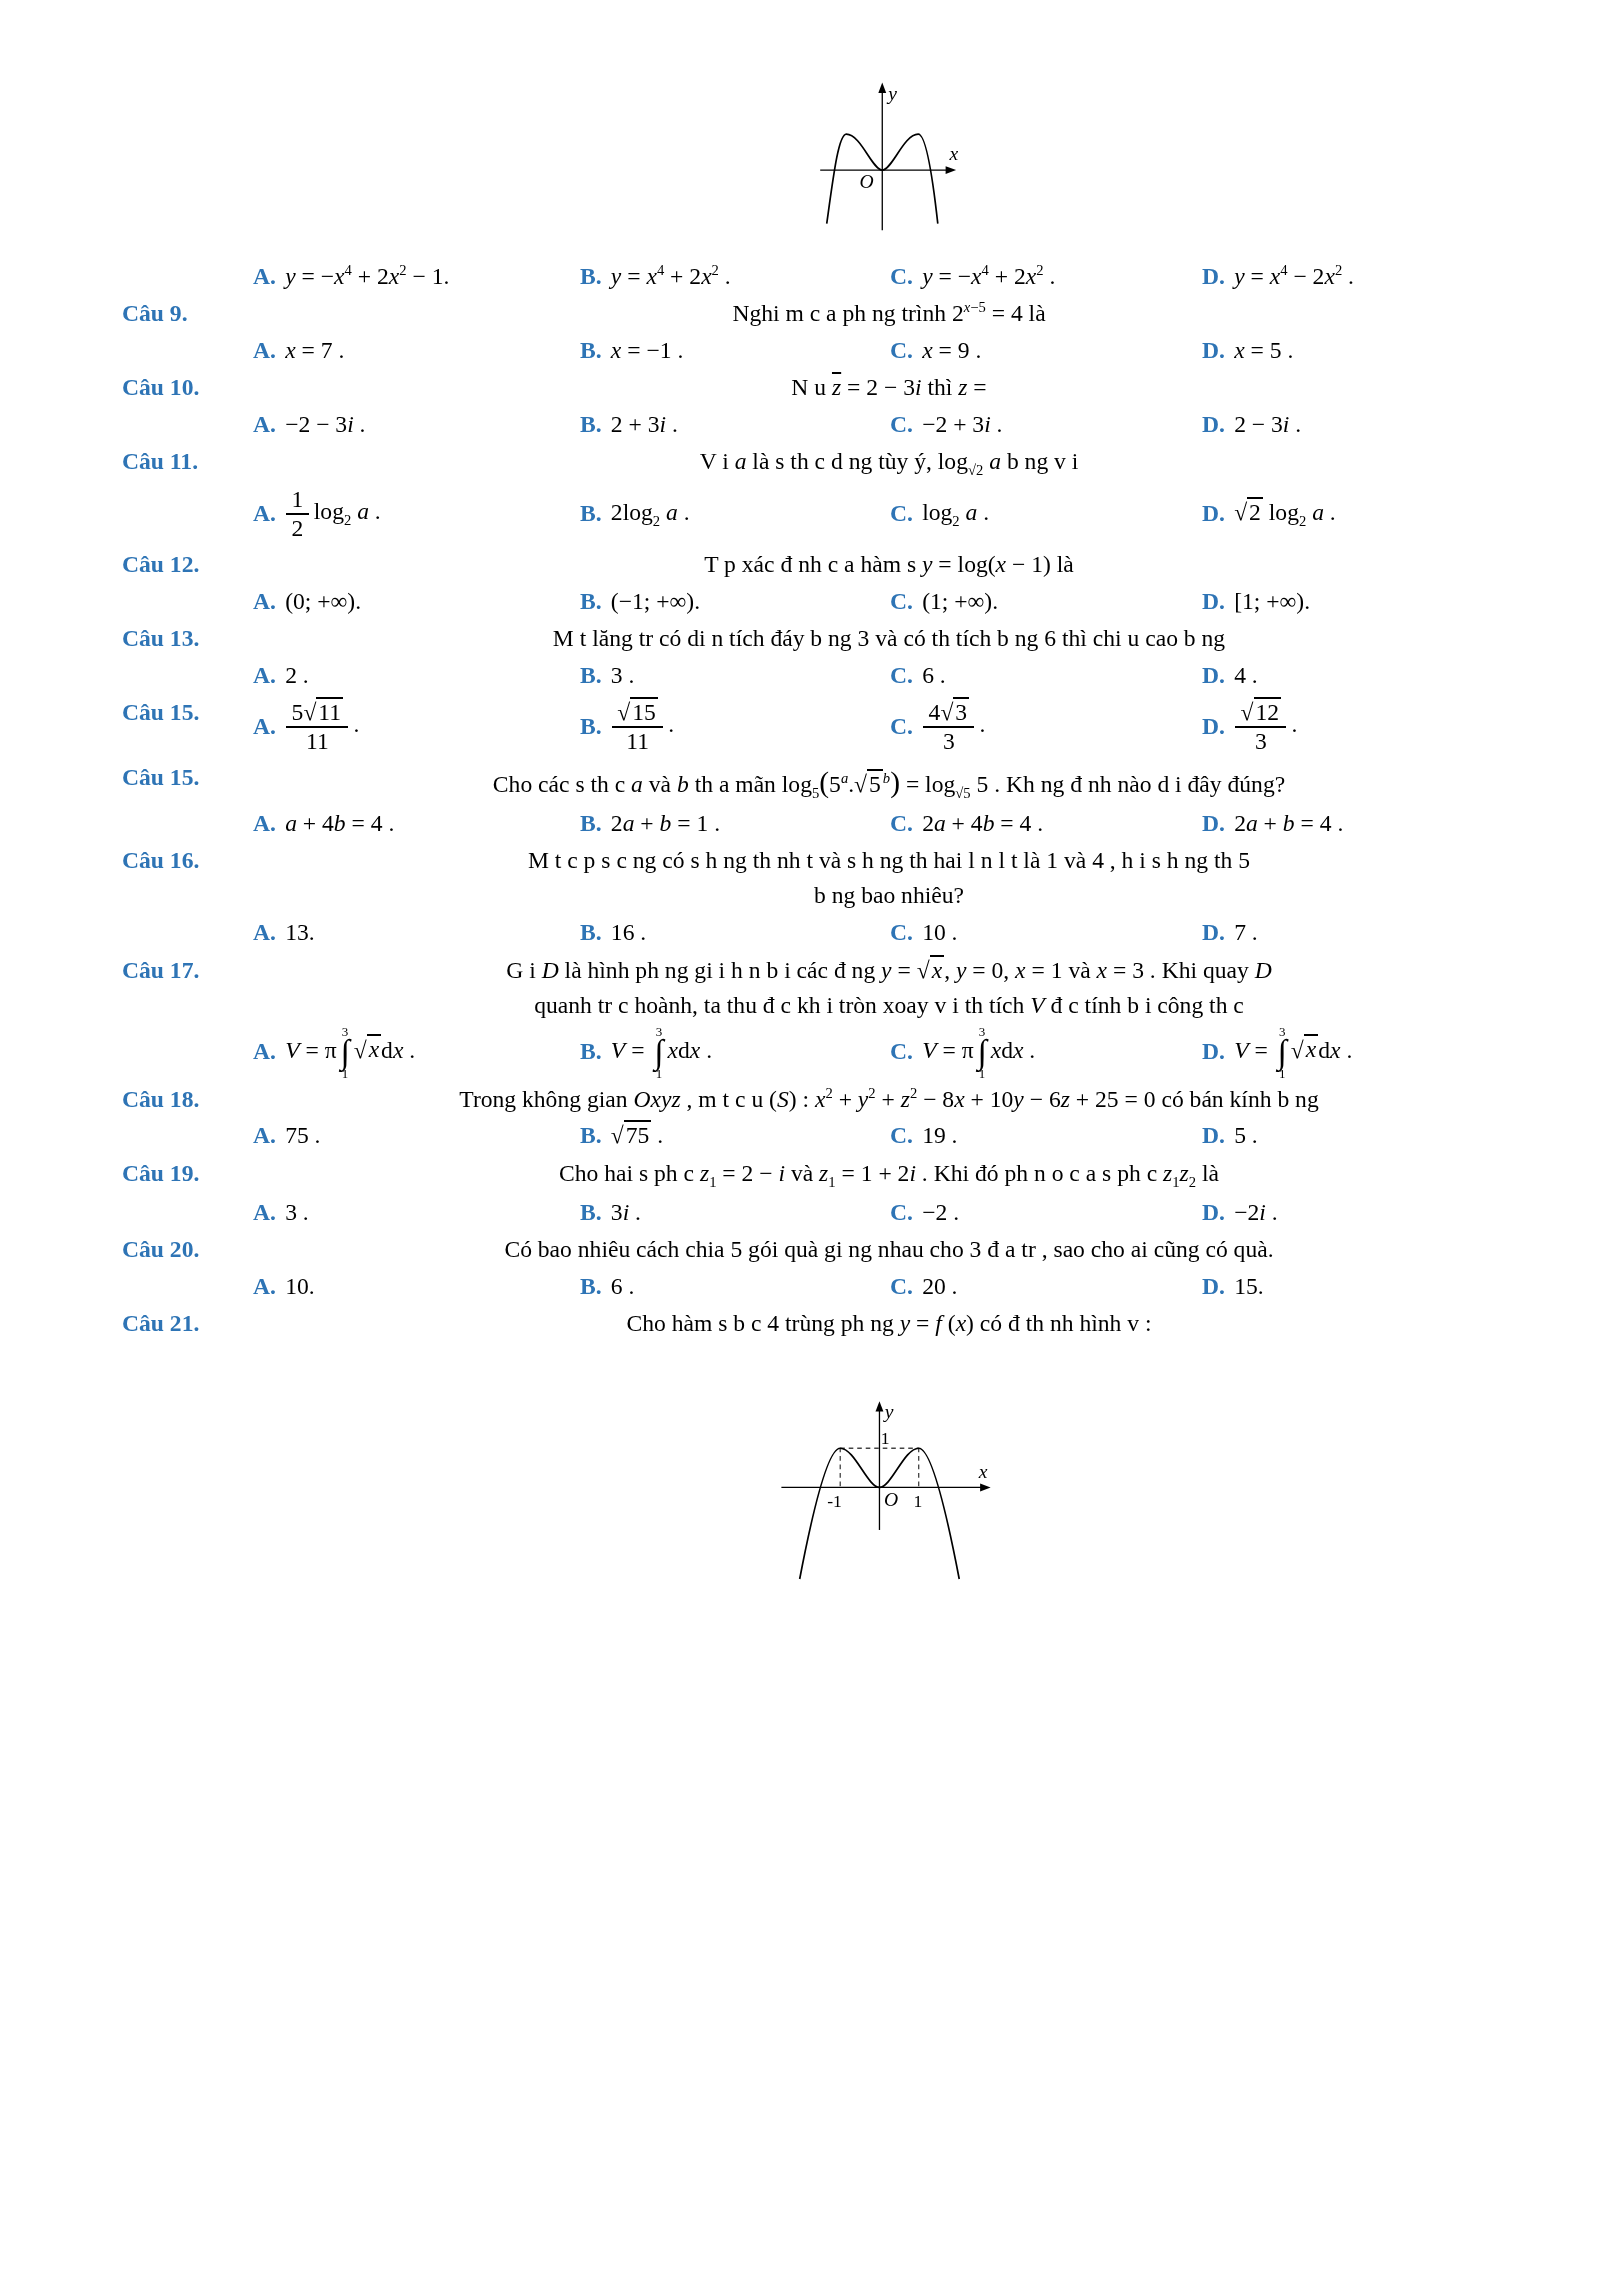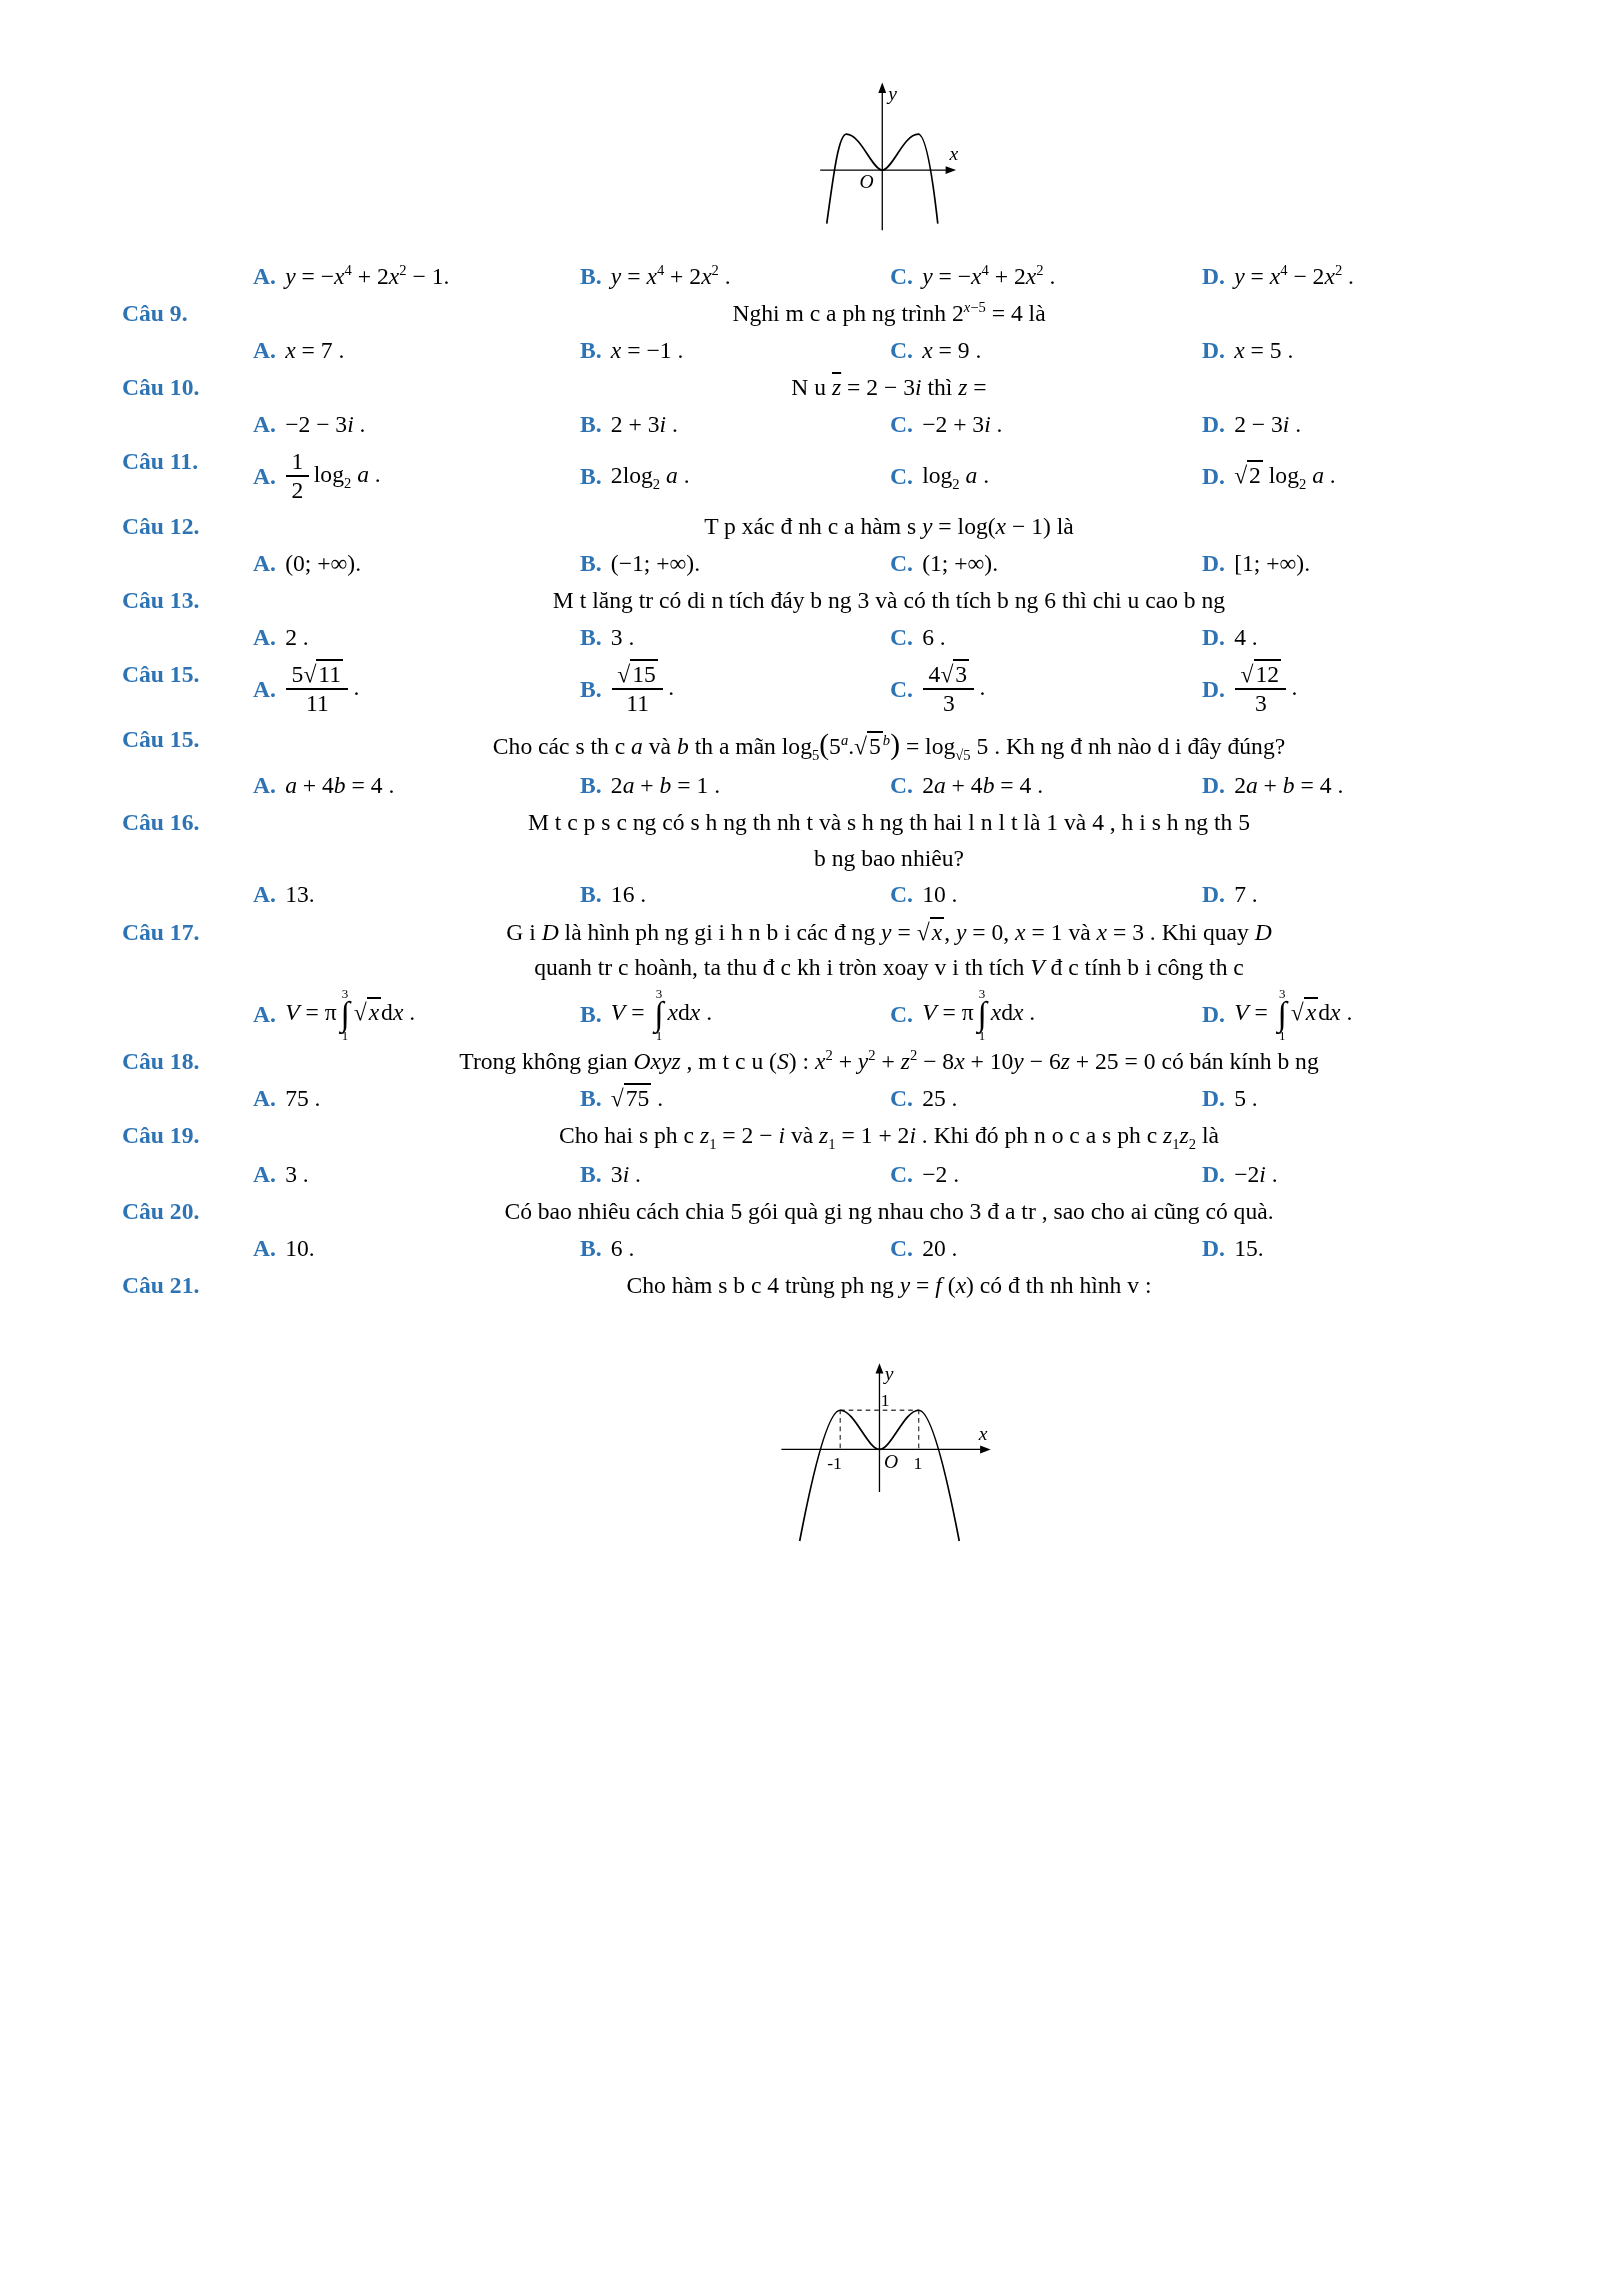--- a/index.html
+++ b/index.html
@@ -117,20 +117,21 @@
             <span class="ol">D.</span>
             <span>2 − 3<i>i</i> .</span>
           </div>
       </div>
     </div>
   </div>
 
   <div class="q">
     <div class="qlabel">Câu 11.</div>
     <div class="qbody">
+      <div class="qtext">V i <i>a</i> là s th c d ng tùy ý, log<sub>√2</sub> <i>a</i> b ng v i</div>
       <div class="opts">
         <div class="opt">
             <span class="ol">A.</span>
             <span><span class="fr">
                 <span class="fn">1</span>
                 <span class="fd">2</span>
               </span>log<sub>2</sub> <i>a</i> .</span>
           </div>
         <div class="opt">
             <span class="ol">B.</span>
@@ -333,21 +334,21 @@
         <div class="opt">
             <span class="ol">A.</span>
             <span>75 .</span>
           </div>
         <div class="opt">
             <span class="ol">B.</span>
             <span><span class="sq">√<span class="vl">75</span></span> .</span>
           </div>
         <div class="opt">
             <span class="ol">C.</span>
-            <span>25 .</span>
+            <span>19 .</span>
           </div>
         <div class="opt">
             <span class="ol">D.</span>
             <span>5 .</span>
           </div>
       </div>
     </div>
   </div>
 
   <div class="q">

